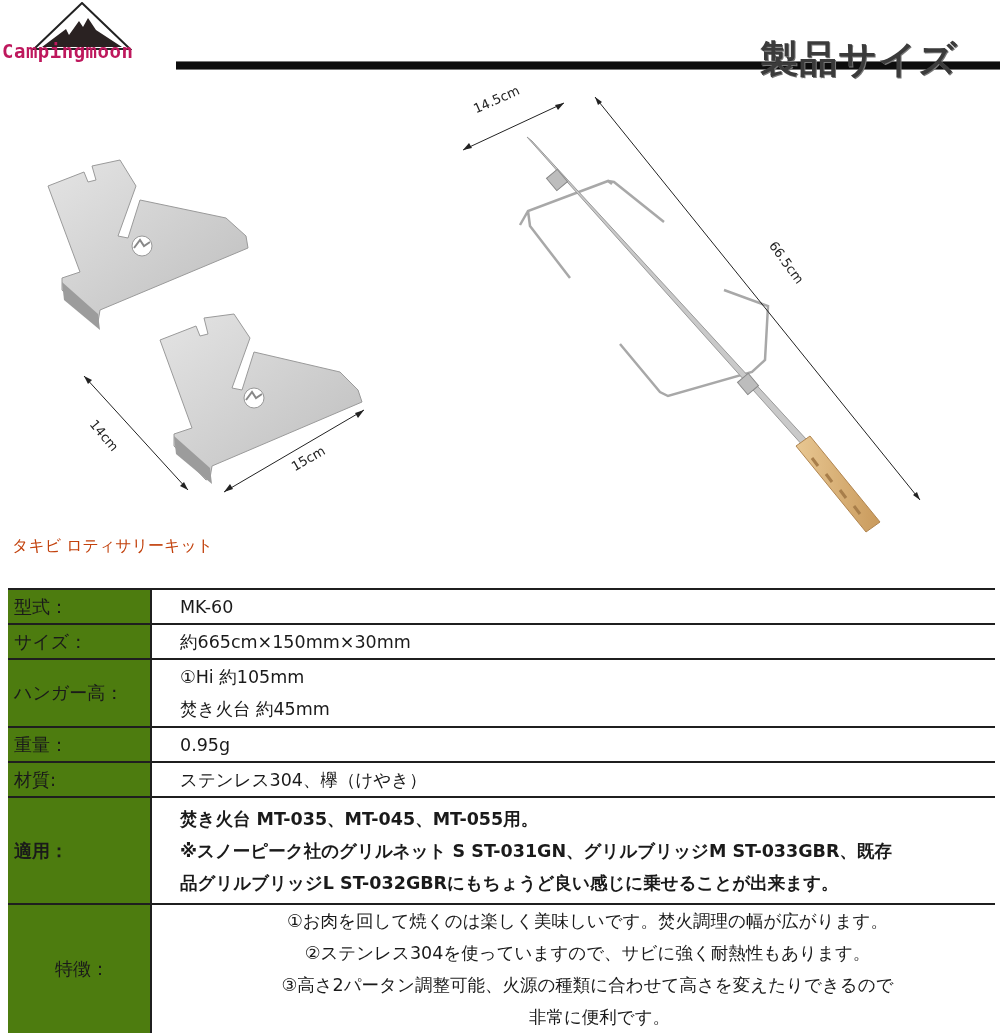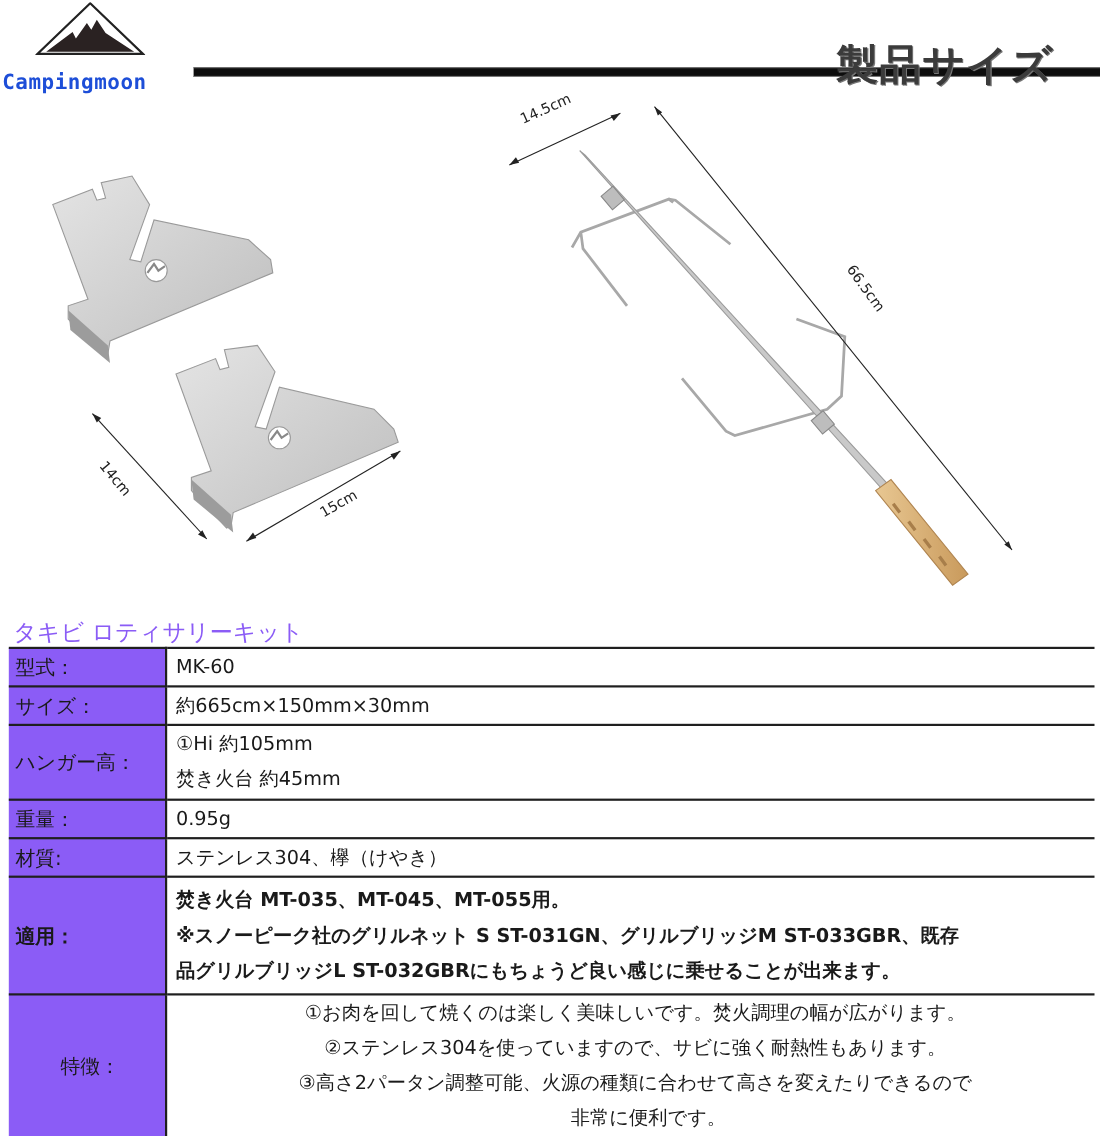--- a/index.html
+++ b/index.html
@@ -2,41 +2,41 @@
 <html><head>
 <meta charset="utf-8">
 <style>
   html, body { margin: 0; padding: 0; background: #ffffff; }
   body { width: 1000px; height: 1033px; position: relative; overflow: hidden;
          font-family: "DejaVu Sans", "Liberation Sans", sans-serif; color: #1a1a1a; }
 
   
   .logo-wrap { position: absolute; left: 0; top: 0; width: 175px; height: 80px; }
   .logo-mark { position: absolute; left: 32px; top: 2px; width: 100px; height: 48px; }
-  .logo-text { position: absolute; left: 2px; top: 64px; font-family: "DejaVu Sans Mono", monospace;
-               font-weight: bold; font-size: 19px; letter-spacing: 0.5px; color: #1d4ed8; }
+  .logo-text { position: absolute; left: 2px; top: 40px; font-family: "DejaVu Sans Mono", monospace;
+               font-weight: bold; font-size: 19px; letter-spacing: 0.5px; color: #be185d; }
   .header-rule { position: absolute; left: 176px; top: 61px; width: 824px; height: 9px;
                  background: #0d0d0d; border-top: 1px solid #777; border-bottom: 1px solid #777; box-sizing: border-box; }
   .page-title { position: absolute; right: 42px; top: 6px; font-family: "DejaVu Sans", sans-serif; font-weight: bold;
                 font-size: 38px; color: #3b3b3b; letter-spacing: 1px;
                 text-shadow: 1px 1px 0 #777; margin-top: 28px; }
 
   
   .img-area { position: absolute; left: 0; top: 75px; width: 1000px; height: 480px; }
   .img-area svg { position: absolute; left: 0; top: 0; }
   .dim-label { position: absolute; font-family: "DejaVu Sans", sans-serif; font-size: 13px; color: #222; white-space: nowrap; }
 
   
-  .spec-caption { position: absolute; left: 12px; top: 561px; font-size: 21px; color: #8b5cf6; }
+  .spec-caption { position: absolute; left: 12px; top: 536px; font-size: 16px; color: #c2410c; }
   .spec-table { position: absolute; left: 8px; top: 588px; width: 987px; border-collapse: collapse; }
   .spec-table td { border-top: 2px solid #1f1f1f; border-bottom: 2px solid #1f1f1f; padding: 0; vertical-align: middle; }
-  .spec-table td.label { width: 136px; background: #8b5cf6; border-right: 2px solid #1f1f1f; font-size: 18px;
+  .spec-table td.label { width: 136px; background: #4d7c0f; border-right: 2px solid #1f1f1f; font-size: 18px;
                          padding-left: 6px; color: #1a1a1a; }
   .spec-table td.value { padding-left: 8px; font-size: 17.5px; color: #1a1a1a; background: #fff; }
-  .spec-table .line { display: block; line-height: 32px; white-space: nowrap; }
+  .spec-table .line { display: block; line-height: 32px; white-space: nowrap; margin-left: 20px; }
   .row-1 td { height: 33px; }
   .row-2 td { height: 33px; }
   .row-3 td { height: 66px; }
   .row-4 td { height: 33px; }
   .row-5 td { height: 33px; }
   .row-6 td { height: 105px; font-weight: bold; }
   .row-7 td { height: 126px; text-align: center; }
   .indent { padding-left: 24px; }
 </style>
 </head>

